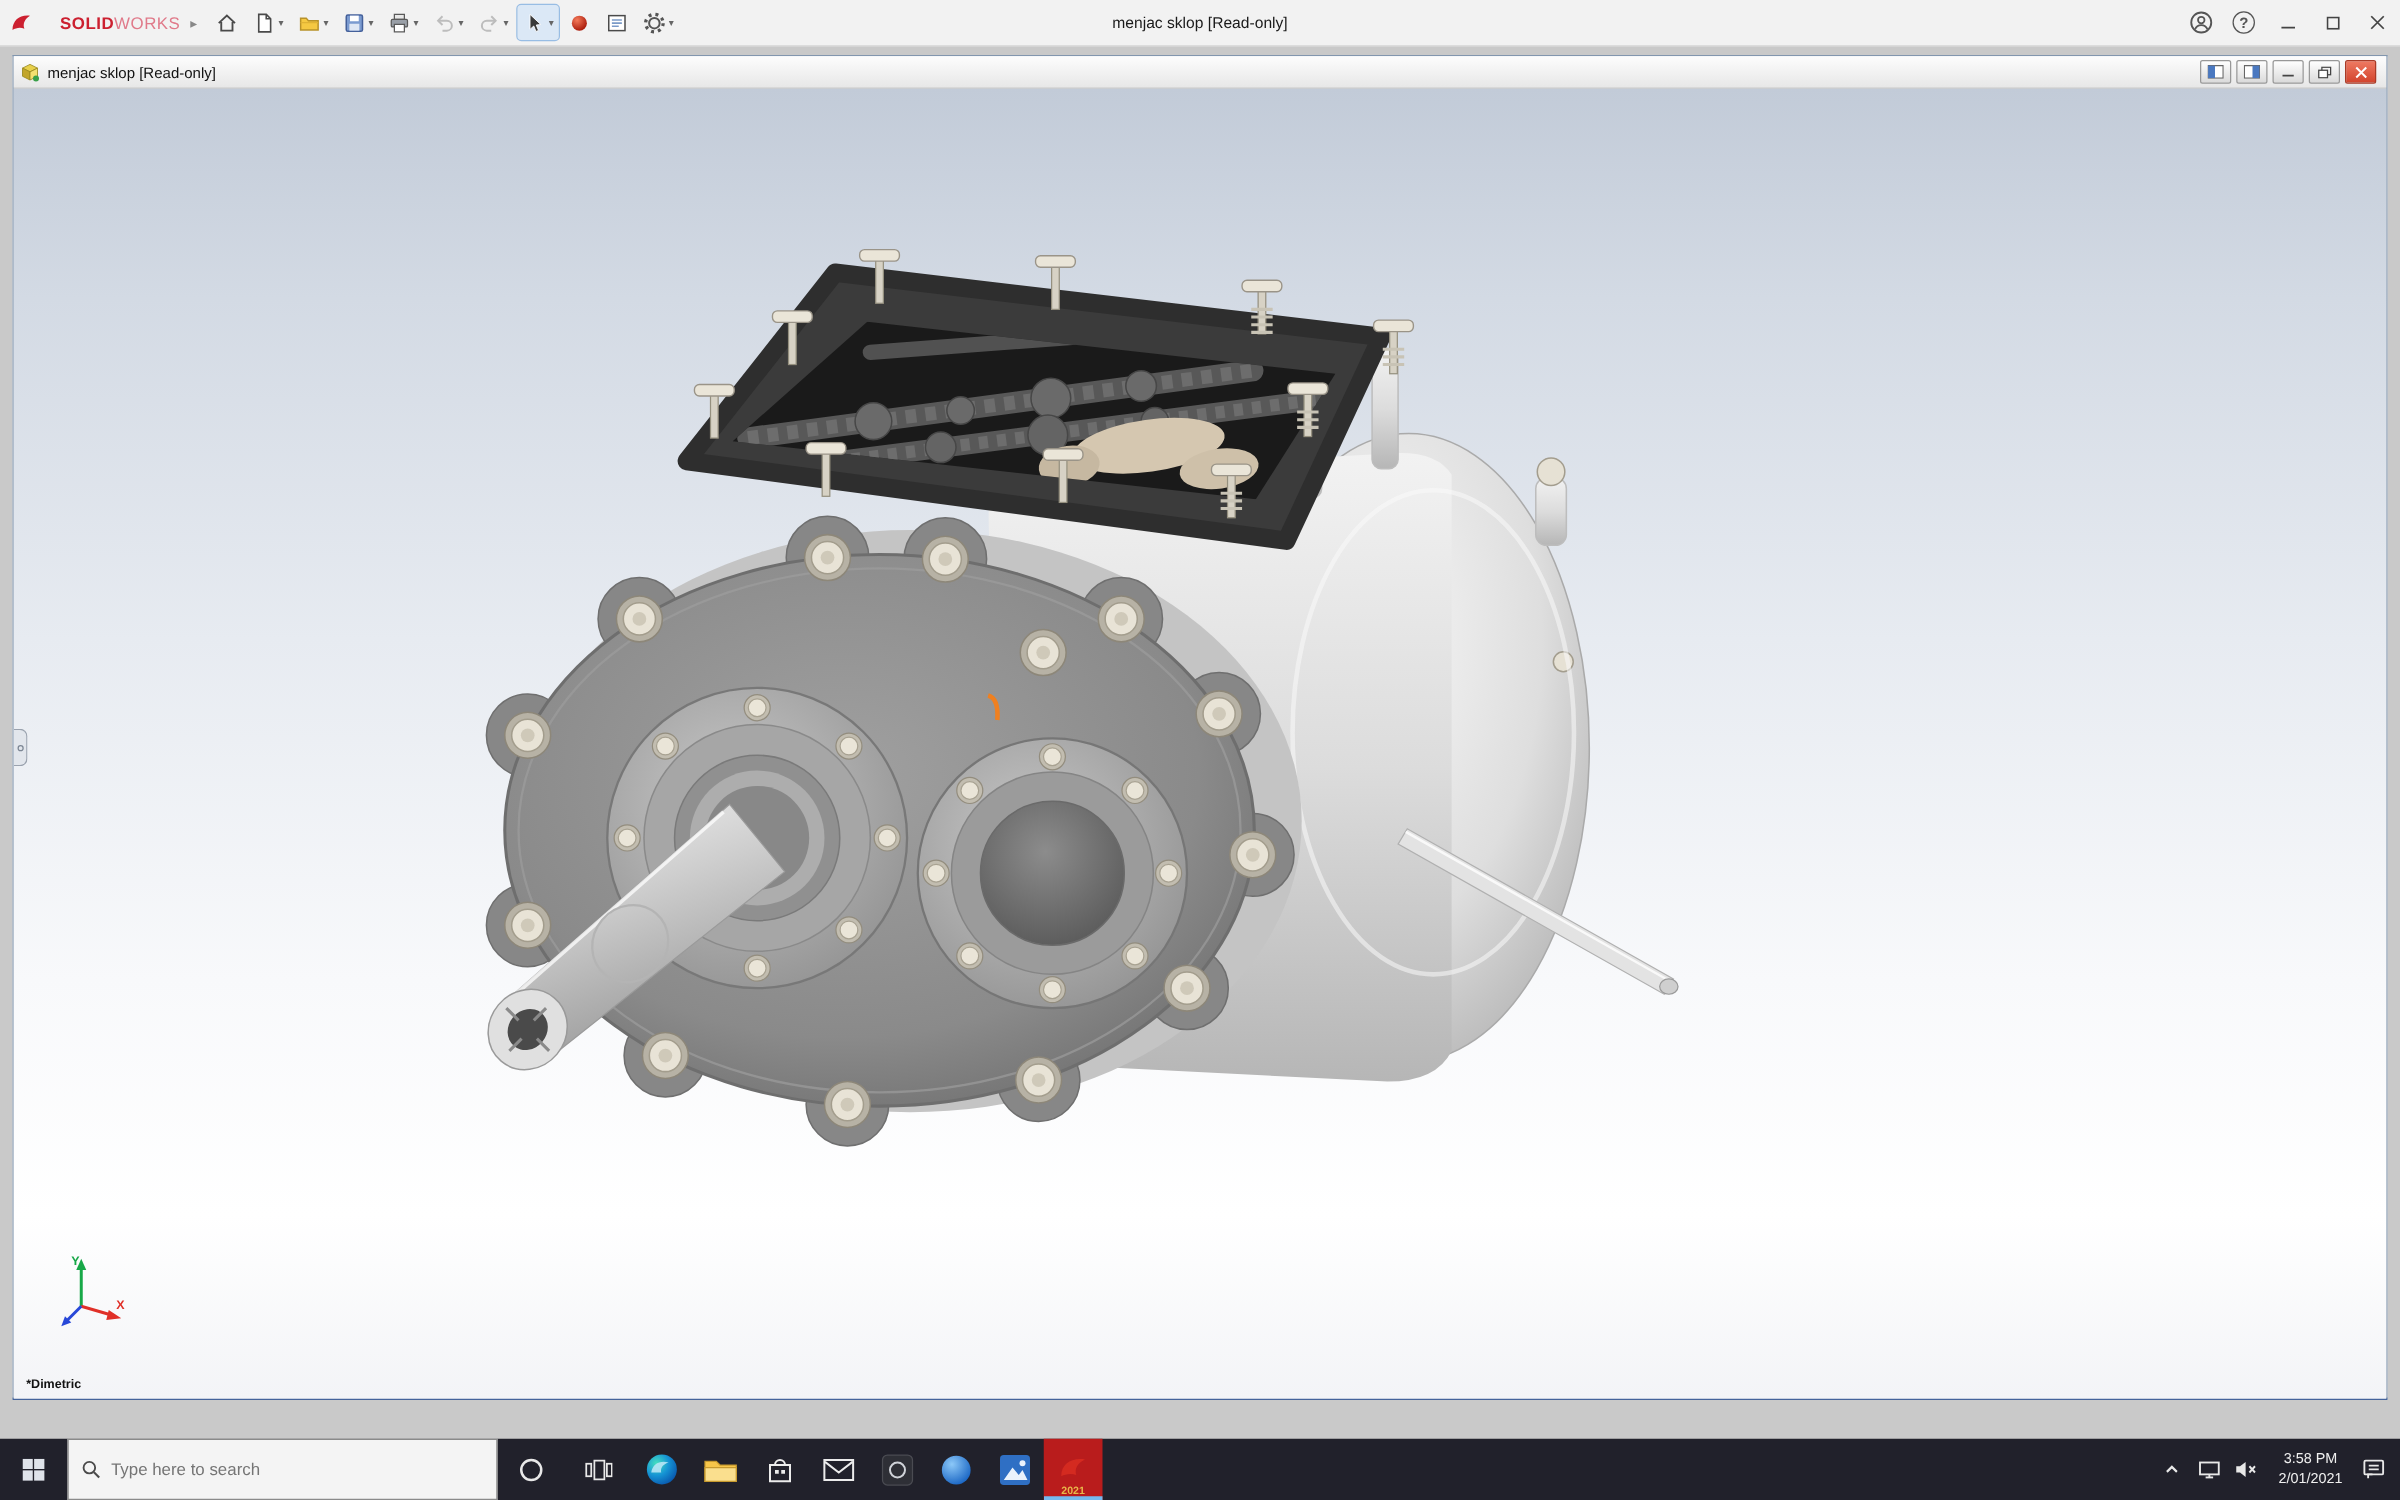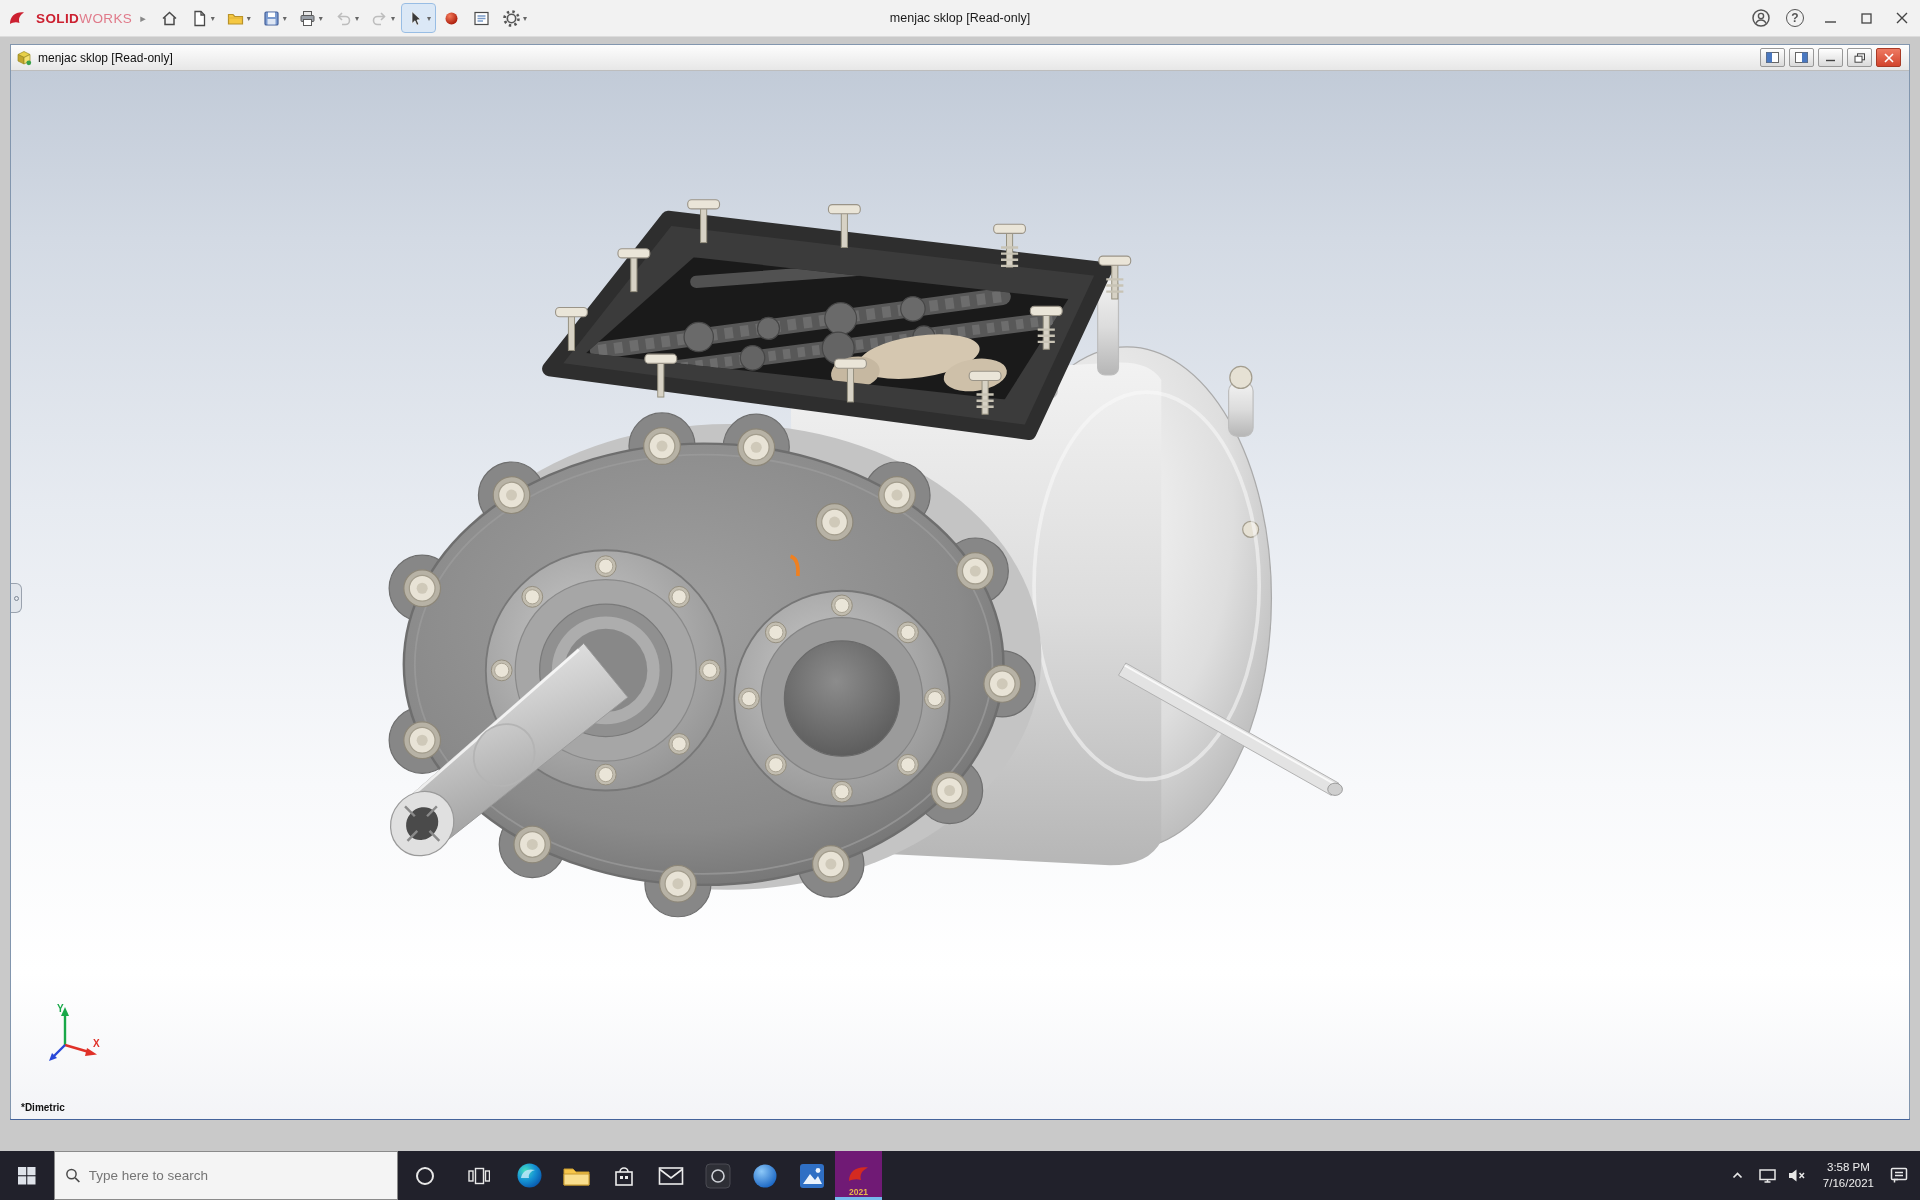--- a/index.html
+++ b/index.html
@@ -1,20 +1,20 @@
 <!DOCTYPE html>
 <html><head>
 <meta charset="utf-8">
 <style>
   * { margin:0; padding:0; box-sizing:border-box; }
   html,body { width:1920px; height:1200px; overflow:hidden; font-family:"Liberation Sans","DejaVu Sans",sans-serif; background:#c9c9c9; user-select:none; }
 
   
   #app-titlebar { position:absolute; left:0; top:0; width:1920px; height:37px; background:#f2f2f2; border-bottom:1px solid #dcdcdc; display:flex; align-items:center; padding-left:8px; }
-  .brand { display:flex; align-items:center; gap:8px; }
+  .brand { display:flex; align-items:center; gap:20px; }
   .brand-text { font-size:13.5px; letter-spacing:.4px; }
   .brand-solid { font-weight:700; color:#cc2030; }
   .brand-works { font-weight:400; color:#e07a8a; }
   .expander { color:#888; font-size:11px; margin:0 10px 0 8px; }
   .toolbar { display:flex; align-items:center; gap:3px; }
   .tbtn { height:28px; display:flex; align-items:center; padding:0 4px; border-radius:3px; }
   .tbtn svg { display:block; }
   .tbtn.active { background:#dbe8f6; outline:1px solid #98bde4; }
   .drop { font-size:8px; color:#666; margin-left:2px; }
   #app-title { position:absolute; left:50%; top:50%; transform:translate(-50%,-50%); font-size:12.5px; color:#1a1a1a; white-space:nowrap; }
@@ -37,21 +37,21 @@
   #triad { position:absolute; left:22px; bottom:46px; }
   #collapse-tab { position:absolute; left:0; top:512px; width:11px; height:30px; background:#e2e6ec; border:1px solid #9aa2ae; border-left:none; border-radius:0 6px 6px 0; display:flex; align-items:center; justify-content:center; }
   #collapse-tab i { width:5px; height:5px; border:1px solid #7c8694; border-radius:50%; }
 
   
   #taskbar { position:absolute; left:0; bottom:0; width:1920px; height:49px; background:#21212b; display:flex; align-items:stretch; }
   .tb-btn { width:54px; display:flex; align-items:center; justify-content:center; }
   #search-box { width:344px; background:#f4f4f4; border:1px solid #8a8a8a; display:flex; align-items:center; gap:8px; padding:0 10px; }
   #search-box input { border:none; outline:none; background:transparent; font-size:13.5px; color:#333; width:100%; font-family:"Liberation Sans",sans-serif; }
   .app-btn { width:47px; display:flex; align-items:center; justify-content:center; position:relative; }
-  .app-btn.running { background:#701a75; box-shadow:inset 0 -3px 0 #76b9ed; }
+  .app-btn.running { background:#b91c1c; box-shadow:inset 0 -3px 0 #76b9ed; }
   .sw-year { position:absolute; bottom:3px; left:0; right:0; text-align:center; font-size:8.5px; font-weight:700; color:#e8b84a; }
   #tray { margin-left:auto; display:flex; align-items:center; }
   .tray-btn { width:30px; height:49px; display:flex; align-items:center; justify-content:center; }
   #clock { display:flex; flex-direction:column; align-items:center; justify-content:center; color:#f0f0f0; font-size:11.5px; line-height:1.35; margin:0 10px; }
   #show-desktop { width:6px; border-left:1px solid #5a5a66; }
 </style>
 </head>
 <body>
 
 <svg width="0" height="0" style="position:absolute" aria-hidden="true">
@@ -520,21 +520,21 @@
         </svg>
     </div>
     <div class="tray-btn">
       <svg width="19" height="15" viewBox="0 0 19 15">
           <polygon points="1,5 4,5 8.5,1.5 8.5,13.5 4,10 1,10" fill="#e8e8e8"></polygon>
           <path d="M11.5,5 L16,10 M16,5 L11.5,10" stroke="#e8e8e8" stroke-width="1.5"></path>
         </svg>
     </div>
     <div id="clock">
       <span>3:58 PM</span>
-      <span>7/16/2021</span>
+      <span>2/01/2021</span>
     </div>
     <div class="tray-btn">
       <svg width="18" height="17" viewBox="0 0 18 17">
           <rect x="1.5" y="1.5" width="15" height="11" rx="1" fill="none" stroke="#e8e8e8" stroke-width="1.5"></rect>
           <path d="M4.5,15.5 V12.5 H8" fill="none" stroke="#e8e8e8" stroke-width="1.5"></path>
           <path d="M5,5.5 H13 M5,8.5 H13" stroke="#e8e8e8" stroke-width="1.3"></path>
         </svg>
     </div>
     <div id="show-desktop"></div>
   </div>

